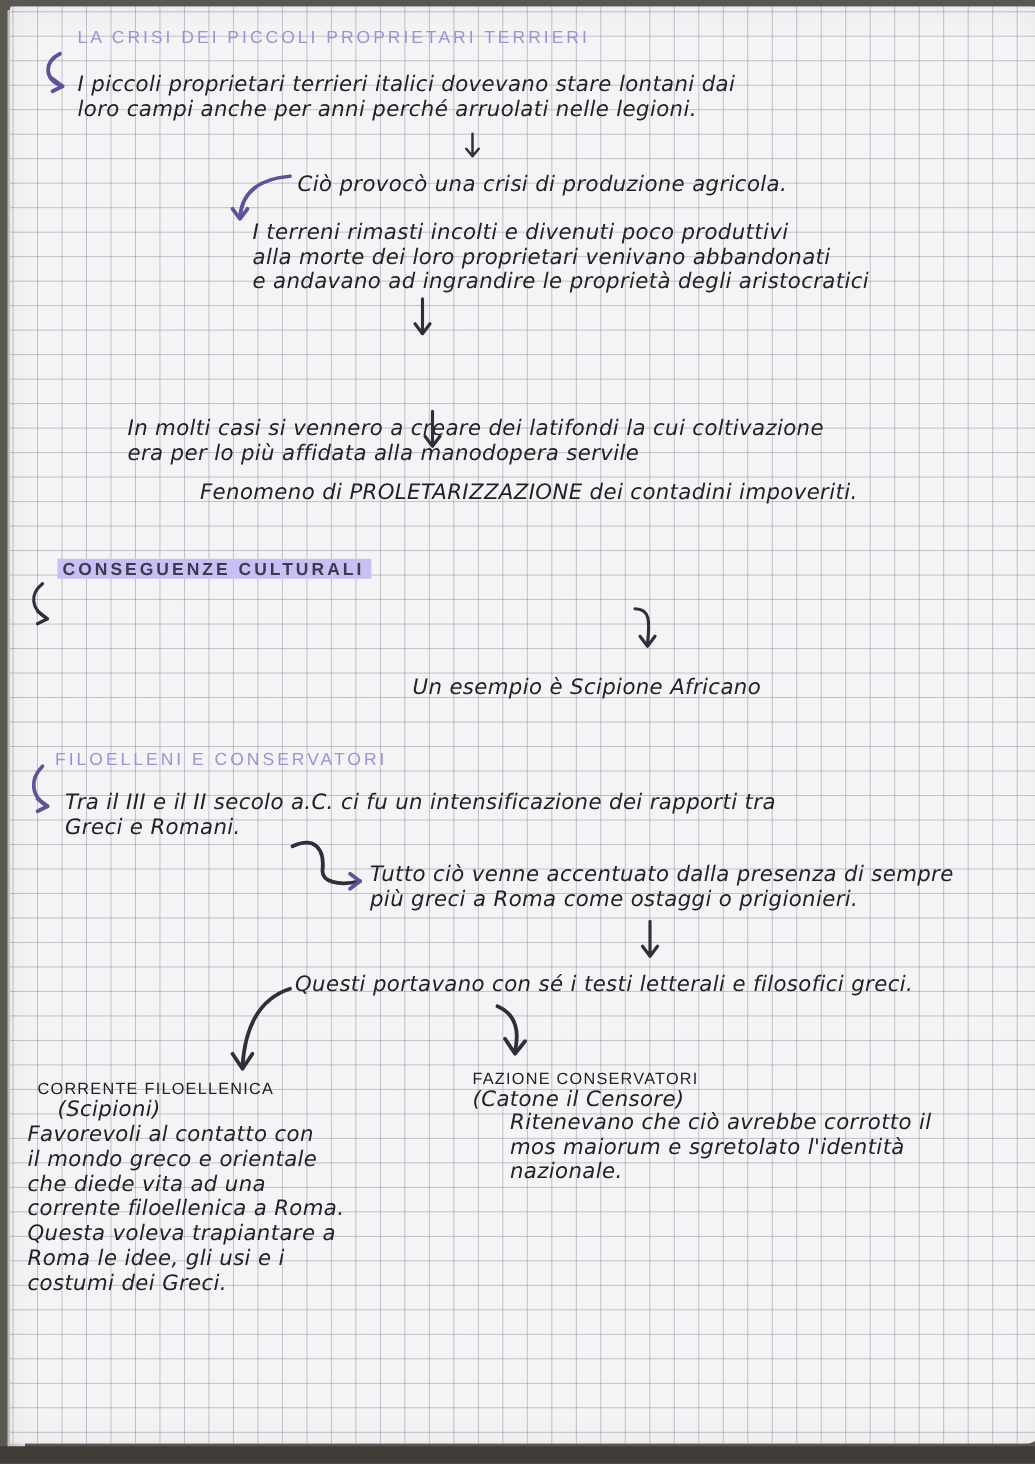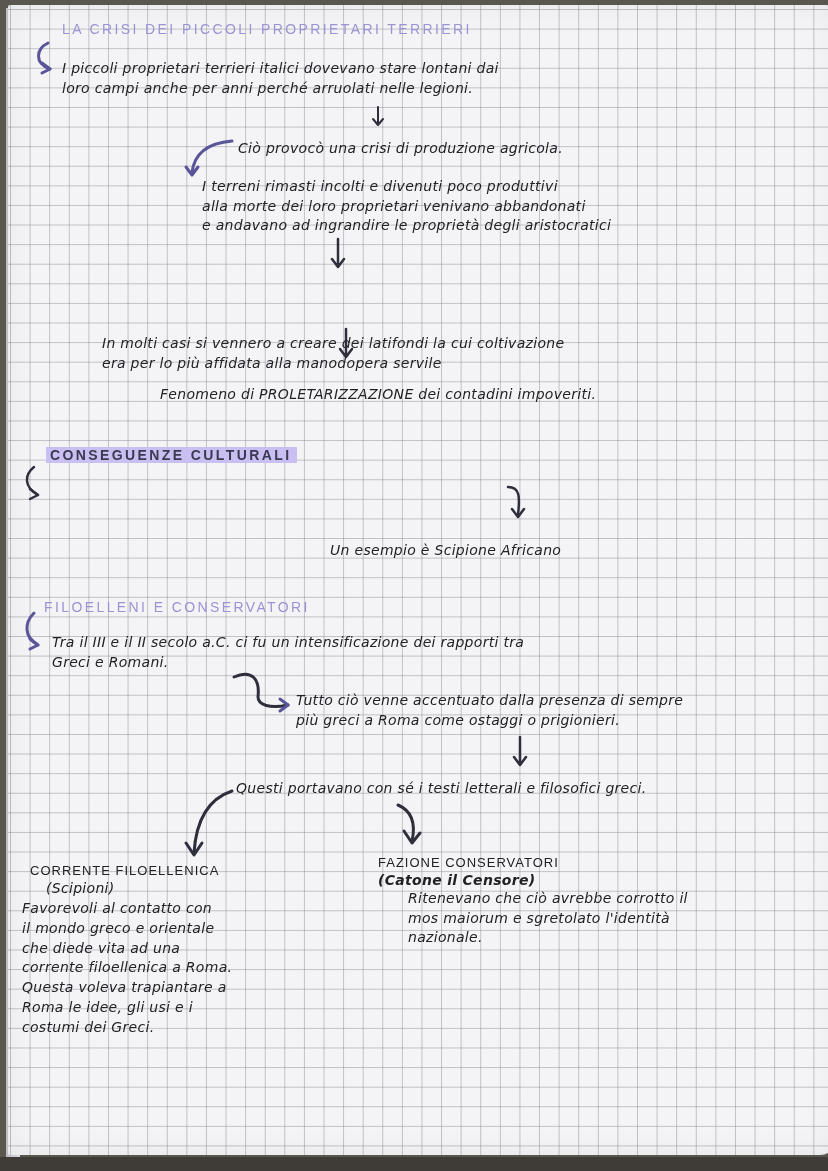--- a/index.html
+++ b/index.html
@@ -20,21 +20,21 @@
     .page-edge-left {
       position: absolute; left: 6px; top: 8px; width: 14px; height: 1150px;
       background: linear-gradient(to right, #bcbcc0, #dcdce0);
     }
     .bottom-shadow {
       position: absolute; left: 0; bottom: 0; width: 828px; height: 14px; background: #3f3c38;
     }
 
     .hw {
       position: absolute; font-family: "DejaVu Sans", sans-serif;
-      color: #222226; font-size: 14px; line-height: 19.6px; letter-spacing: 0.3px;
+      color: #222226; font-size: 17px; line-height: 19.6px; letter-spacing: 0.3px;
       white-space: pre-line; font-style: italic;
     }
     .title {
       position: absolute; font-family: "Liberation Sans", sans-serif;
       font-size: 14px; letter-spacing: 2.4px; text-transform: uppercase;
       color: #9a93d4; font-weight: normal;
     }
     .title.highlight {
       background: #c9bff2; color: #3a3a50; padding: 0 6px 0 4px; font-weight: bold;
     }
@@ -135,20 +135,20 @@
 il mondo greco e orientale
 che diede vita ad una
 corrente filoellenica a Roma.
 Questa voleva trapiantare a
 Roma le idee, gli usi e i
 costumi dei Greci.</div>
   </div>
 
   <div>
     <div class="hw caps" style="left:370px; top:848px;">FAZIONE CONSERVATORI</div>
-    <div class="hw" style="left:370px; top:866px;font-weight:bold;">(Catone il Censore)</div>
+    <div class="hw" style="left:370px; top:866px;">(Catone il Censore)</div>
     <div class="hw" style="left:374px; top:884px;padding-left:26px;">Ritenevano che ciò avrebbe corrotto il
 mos maiorum e sgretolato l'identità
 nazionale.</div>
   </div>
 
 </div>
 <div class="bottom-shadow"></div>
 
 </body></html>

